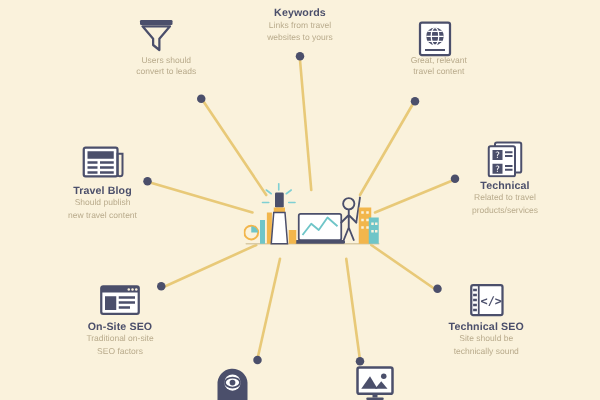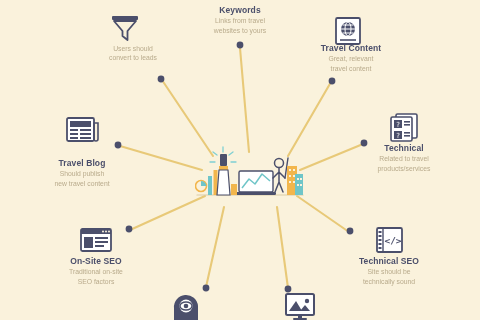--- a/index.html
+++ b/index.html
@@ -226,26 +226,25 @@
     <span class="node-desc">Links from travel
 websites to yours</span>
   </div>
 
   <div class="node" style="left:133px;top:44px;">
     <span class="node-desc">Users should
 convert to leads</span>
   </div>
 
   <div class="node" style="left:351px;top:44px;">
-    <span class="node-title">Travel Content</span>
     <span class="node-desc">Great, relevant
 travel content</span>
   </div>
 
-  <div class="node" style="left:82px;top:159px;">
+  <div class="node" style="left:82px;top:148px;">
     <span class="node-title">Travel Blog</span>
     <span class="node-desc">Should publish
 new travel content</span>
   </div>
 
   <div class="node" style="left:404px;top:144px;">
     <span class="node-title">Technical</span>
     <span class="node-desc">Related to travel
 products/services</span>
   </div>

